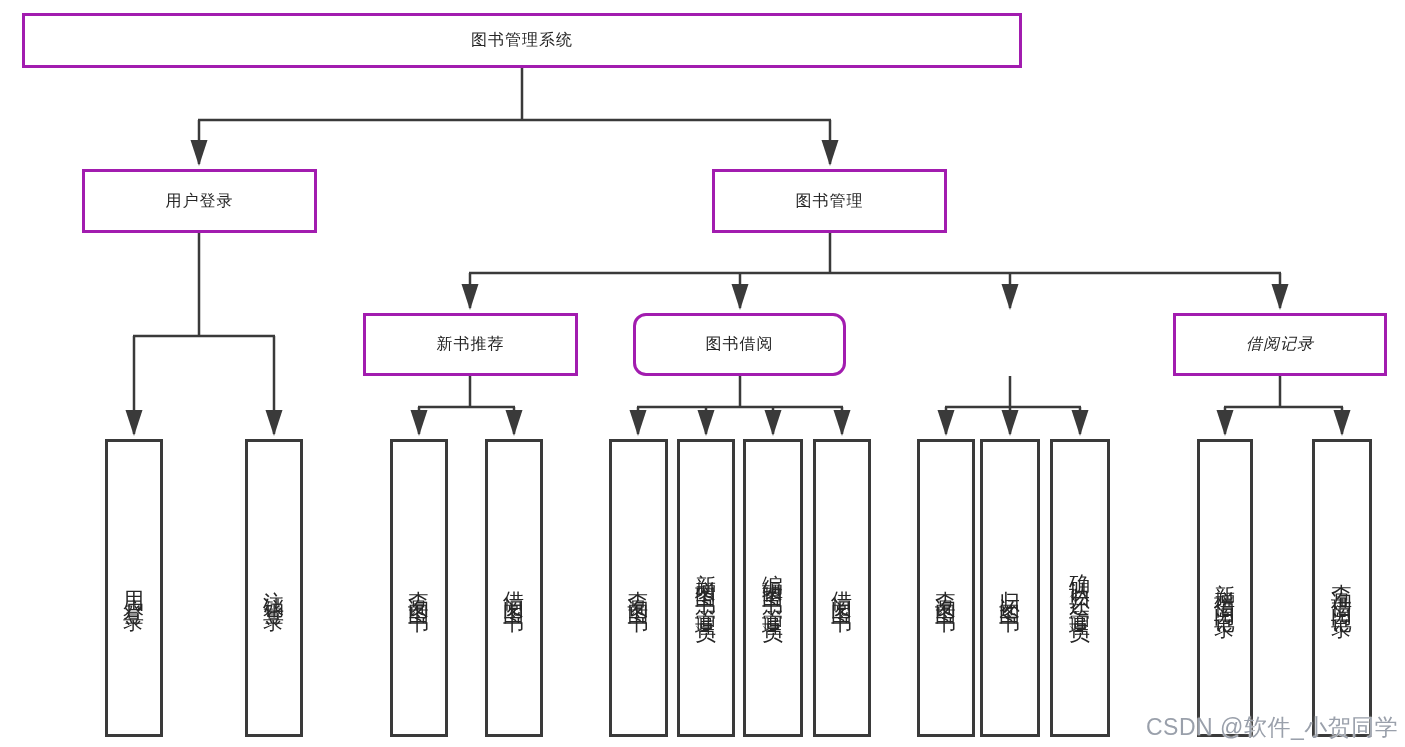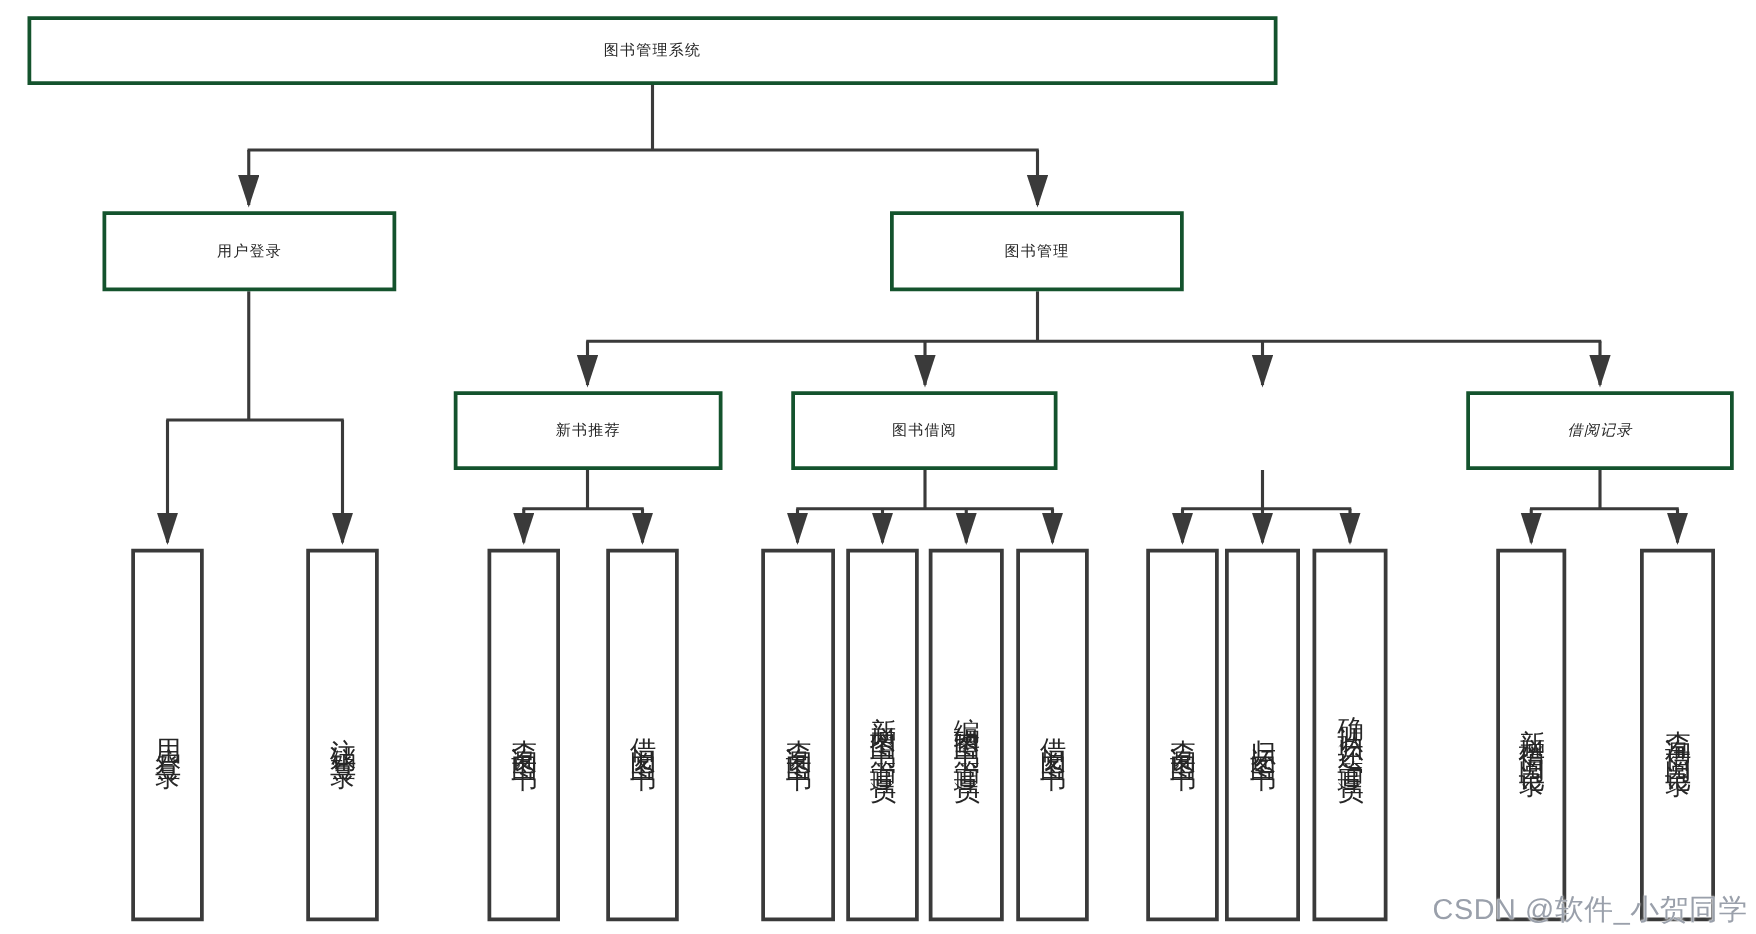--- a/index.html
+++ b/index.html
@@ -18,26 +18,26 @@
     width: 1405px; height: 747px;
   }
   svg.connectors path.l, svg.connectors line.a {
     stroke: #3a3a3a;
     stroke-width: 2.5;
     fill: none;
   }
   .node {
     position: absolute;
     box-sizing: border-box;
-    border: 3px solid #14532d;
+    border: 3px solid #a21caf;
     background: #ffffff;
     display: flex;
     align-items: center;
     justify-content: center;
-    font-size: 12px;
+    font-size: 16px;
     letter-spacing: 1px;
     text-align: center;
   }
   .vnode {
     position: absolute;
     box-sizing: border-box;
     border: 3px solid #3a3a3a;
     background: #ffffff;
     display: flex;
     align-items: center;
@@ -109,21 +109,21 @@
     <line class="a" x1="1225" y1="407" x2="1225" y2="434" marker-end="url(#ah)"></line>
     <line class="a" x1="1342" y1="407" x2="1342" y2="434" marker-end="url(#ah)"></line>
   </svg>
 
   <div class="node" style="left:22px; top:13px; width:1000px; height:55px;">图书管理系统</div>
 
   <div class="node" style="left:82px; top:169px; width:235px; height:64px;">用户登录</div>
   <div class="node" style="left:363px; top:313px; width:215px; height:63px;">新书推荐</div>
 
   <div class="node" style="left:712px; top:169px; width:235px; height:64px;">图书管理</div>
-  <div class="node" style="left:633px; top:313px; width:213px; height:63px;">图书借阅</div>
+  <div class="node" style="left:633px; top:313px; width:213px; height:63px;border-radius:13px;">图书借阅</div>
   <div class="node" style="left:1173px; top:313px; width:214px; height:63px;font-style:italic;">借阅记录</div>
 
   <div class="vnode" style="left:105px; top:439px; width:58px; height:298px;">
     <span>用户登录</span>
   </div>
   <div class="vnode" style="left:245px; top:439px; width:58px; height:298px;">
     <span>注销登录</span>
   </div>
 
   <div class="vnode" style="left:390px; top:439px; width:58px; height:298px;">

